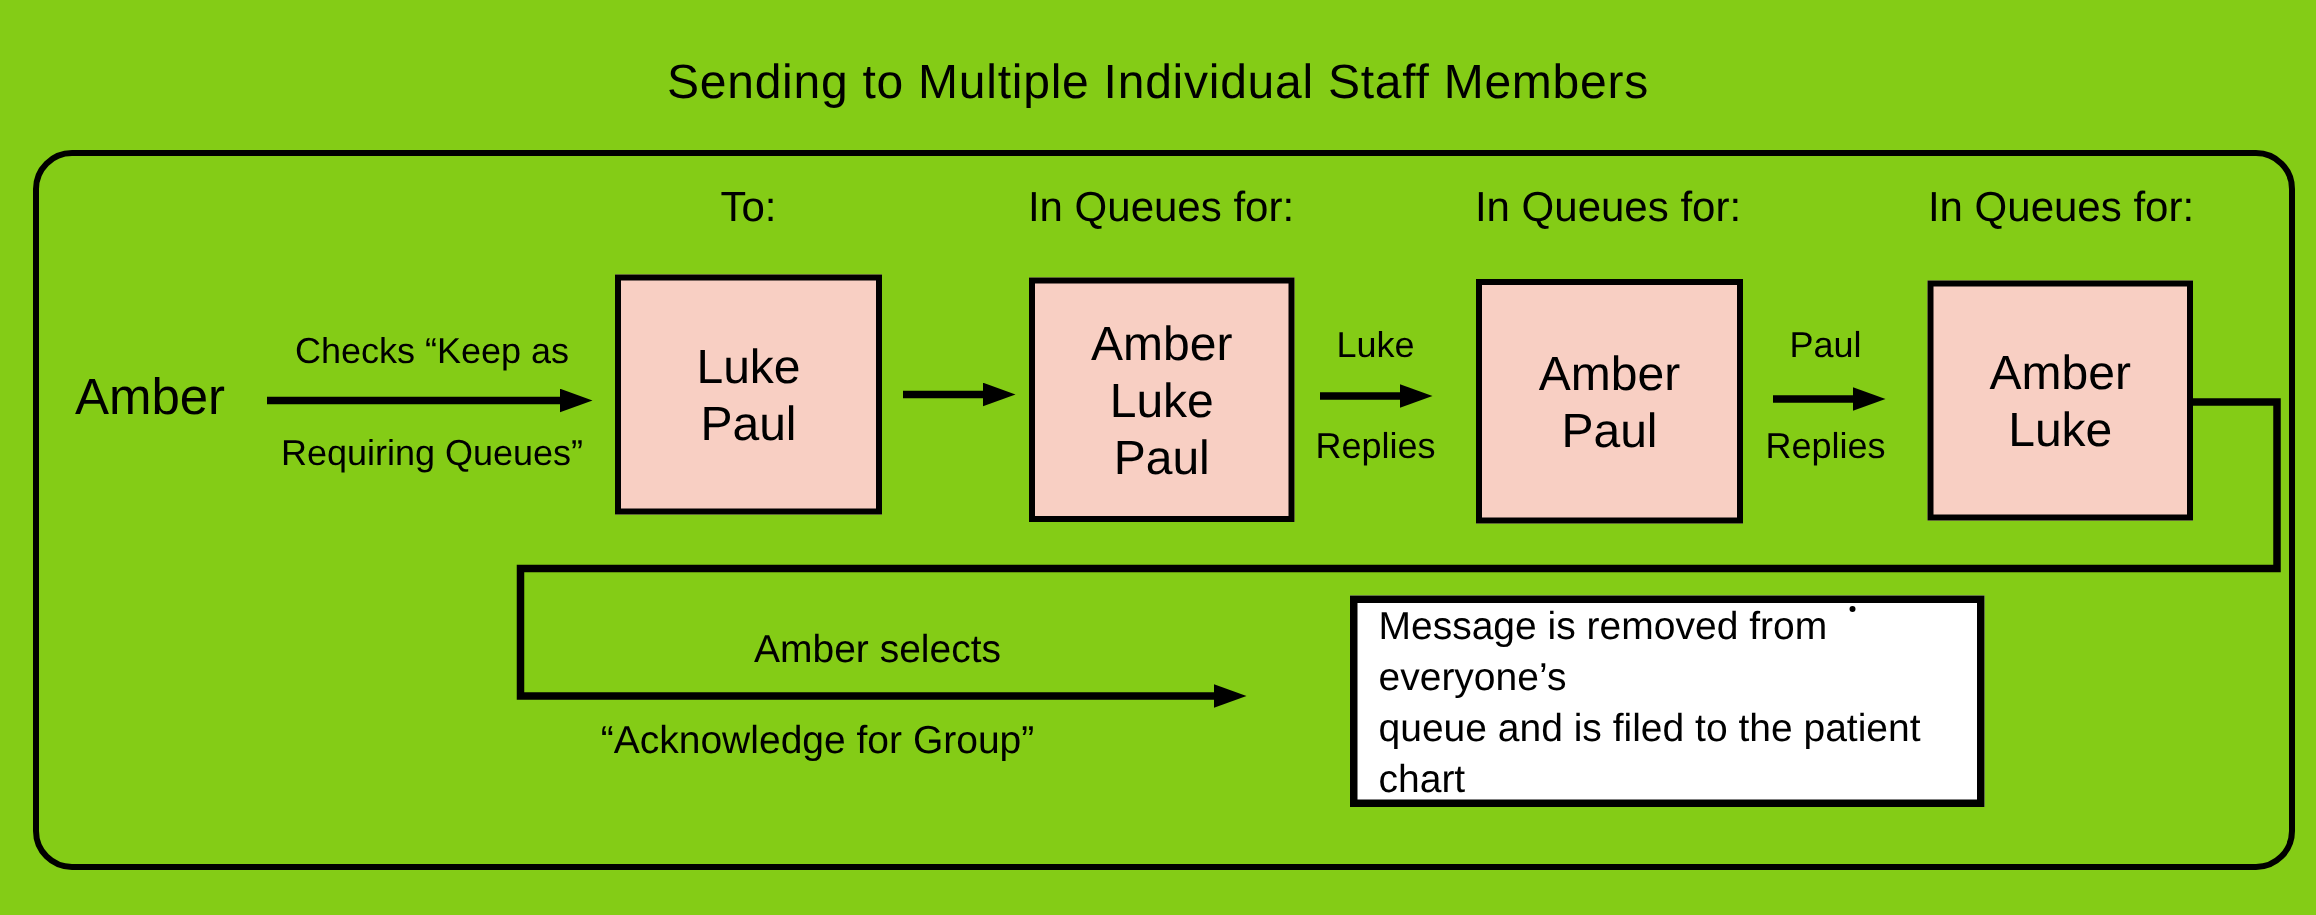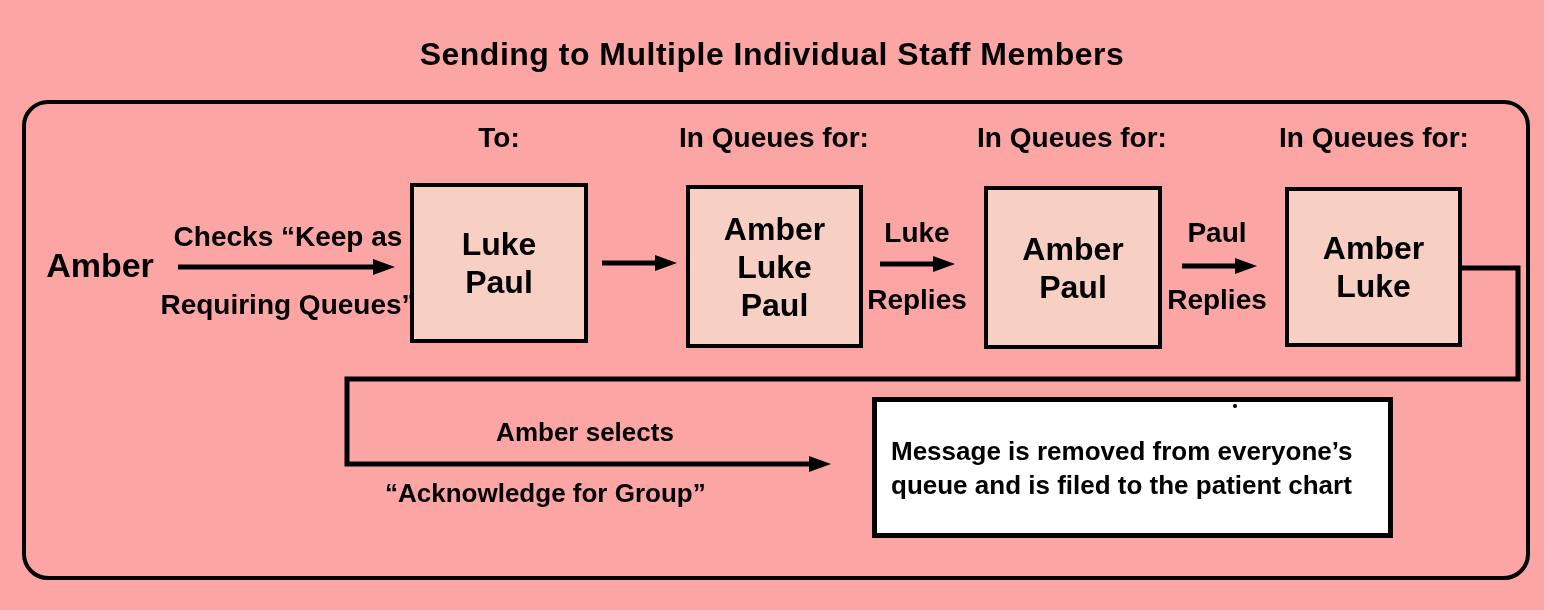--- a/index.html
+++ b/index.html
@@ -4,23 +4,23 @@
 <style>
   html, body {
     margin: 0;
     padding: 0;
     background: #ffffff;
   }
   .stage {
     position: relative;
     width: 1544px;
     height: 610px;
-    background: #fca5a5;
+    background: #84cc16;
     font-family: "Liberation Sans", sans-serif;
-    font-weight: bold;
+    font-weight: normal;
     color: #000000;
     overflow: hidden;
   }
   .abs { position: absolute; }
   .title {
     left: 0; right: 0; top: 36px;
     text-align: center;
     font-size: 32px;
     letter-spacing: 0.5px;
   }
@@ -54,31 +54,31 @@
     line-height: 38px;
     white-space: pre-line;
   }
   .sender-label {
     left: 30px; top: 246px; width: 140px;
     text-align: center;
     font-size: 34px;
   }
   .arrow-label {
     text-align: center;
-    font-size: 28px;
+    font-size: 24px;
     white-space: nowrap;
   }
   .final-label {
     text-align: center;
     font-size: 26px;
     white-space: nowrap;
   }
   .outcome-box {
-    left: 872px; top: 397px;
-    width: 521px; height: 141px;
+    left: 900px; top: 397px;
+    width: 423px; height: 141px;
     border: 5px solid #000000;
     box-sizing: border-box;
     display: flex;
     align-items: center;
     padding-left: 14px;
     font-size: 26px;
     line-height: 34px;
     white-space: pre-line;
     background: #ffffff;
   }

